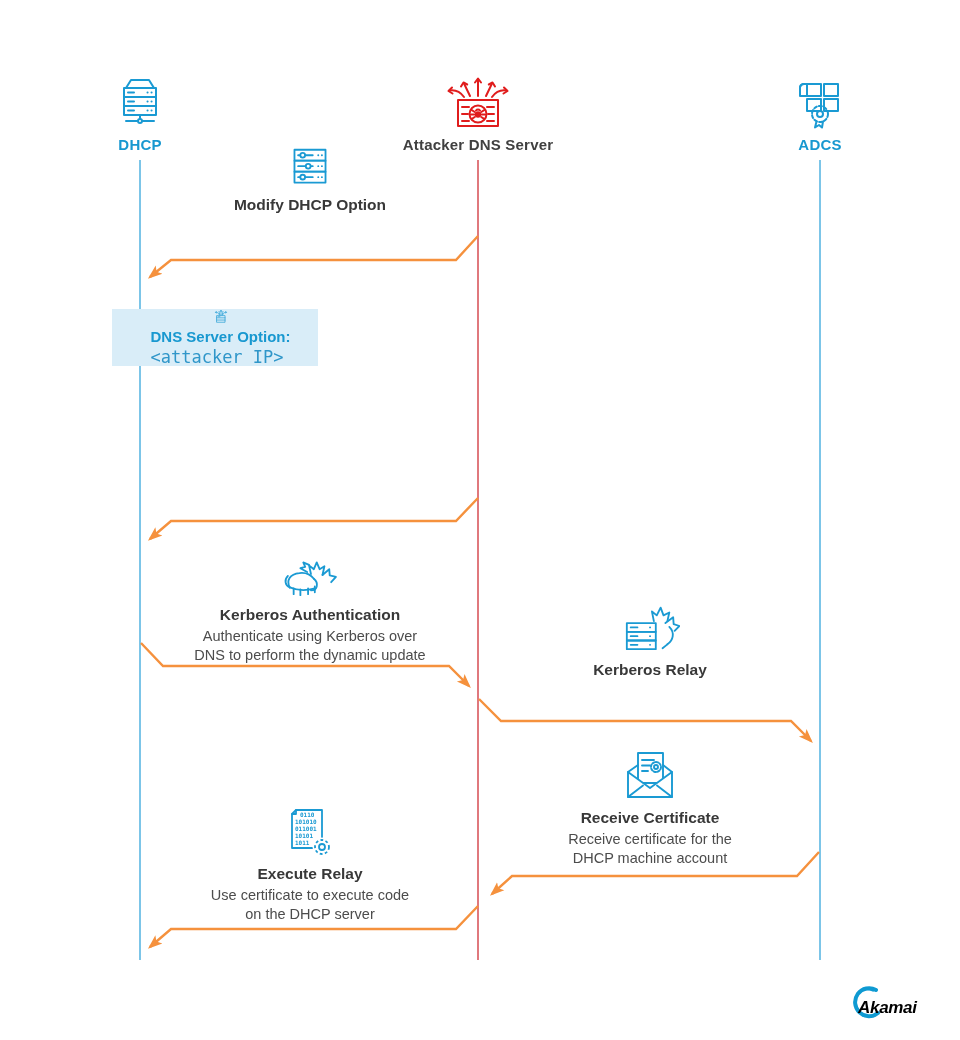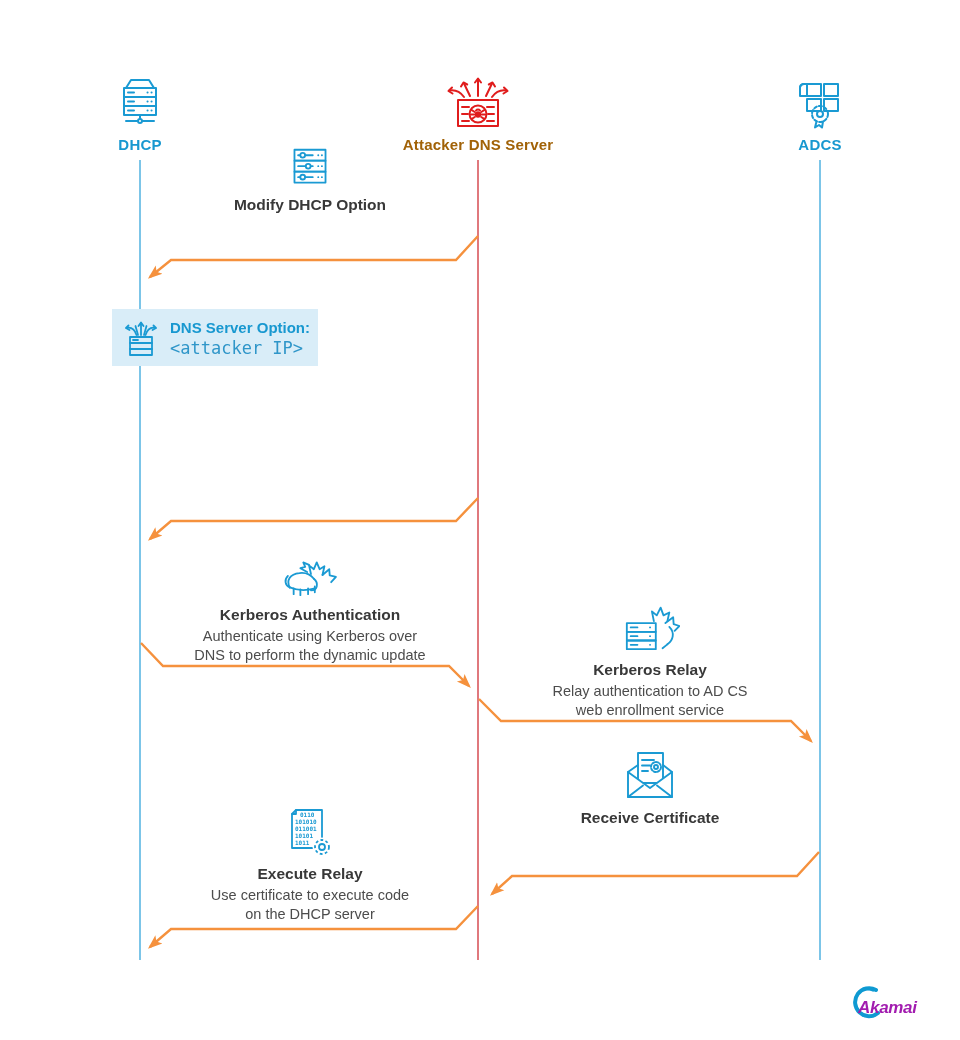--- a/index.html
+++ b/index.html
@@ -1,32 +1,32 @@
 <!DOCTYPE html>
 <html><head>
 <meta charset="utf-8">
 <style>
   html,body{margin:0;padding:0;background:#fff;}
   .canvas{position:relative;width:960px;height:1040px;background:#ffffff;overflow:hidden;
           font-family:"Liberation Sans",sans-serif;color:#3c3c3c;}
   .layer{position:absolute;left:0;top:0;}
   .actor-label{position:absolute;text-align:center;font-weight:bold;font-size:15px;letter-spacing:.2px;}
   .actor-label.blue{color:#1898d0;}
-  .actor-label.red{color:#a16207;}
+  .actor-label.red{color:#404040;}
   .actor-icon{position:absolute;}
   .step{position:absolute;display:flex;flex-direction:column;align-items:center;text-align:center;}
   .step-title{font-weight:bold;font-size:15.5px;color:#383838;margin-top:7px;text-align:right;}
   .step-desc{font-size:14.5px;line-height:19px;color:#4c4c4c;white-space:pre-line;margin-top:3px;}
   .callout{position:absolute;left:112px;top:309px;width:206px;height:57px;background:#d9edf8;
-           display:flex;align-items:center;gap:11px;padding-left:11px;box-sizing:border-box;}
+           display:flex;align-items:center;gap:5px;padding-left:11px;box-sizing:border-box;flex-direction:column;}
   .callout-text{display:flex;flex-direction:column;line-height:18px;}
   .callout-label{font-weight:bold;font-size:15px;color:#1898d0;}
   .callout-value{font-family:"DejaVu Sans Mono",monospace;font-size:17px;color:#2f96c9;margin-top:2px;}
   .logo{position:absolute;left:845px;top:983px;display:flex;align-items:center;}
-  .logo-text{font-style:italic;font-weight:bold;font-size:17px;color:#a21caf;margin-left:-27px;margin-top:9px;letter-spacing:-0.3px;}
+  .logo-text{font-style:italic;font-weight:bold;font-size:17px;color:#000000;margin-left:-27px;margin-top:9px;letter-spacing:-0.3px;}
   svg{display:block;}
 </style>
 </head>
 <body>
 
 <div class="canvas">
 
   <svg class="layer" width="960" height="1040">
     <defs>
       <marker id="ah" viewBox="0 0 8 6" refX="6.5" refY="3" markerWidth="6" markerHeight="6" orient="auto">
@@ -166,37 +166,37 @@
         <rect x="6" y="35" width="30" height="9"></rect>
         <rect x="6" y="44" width="30" height="9"></rect>
         <path d="M10,30.5 h7 M10,39.5 h7 M10,48.5 h7 M30,30.5 h0.1 M30,39.5 h0.1 M30,48.5 h0.1"></path>
         <path d="M34,24 l-2,-10 l5,4 l4,-8 l3,8 l6,-3 l-2,9"></path>
         <path d="M46,26 l8,-6 l0.5,7 l6,2 l-5,5"></path>
         <path d="M50,30 c6,6 4,14 -2,18"></path>
         <path d="M48,48 l-5,4"></path>
       </g>
     </svg>
     <div class="step-title">Kerberos Relay</div>
-    <div class="step-desc">Relay authentication to AD CS
-web enrollment service</div>
   </div>
 
   <div class="step" style="left:480px;top:750px;width:340px">
     <svg width="54" height="52" viewBox="0 0 54 52">
       <g fill="none" stroke="#1a9ad3" stroke-width="1.9" stroke-linecap="round" stroke-linejoin="round">
         <rect x="15" y="3" width="25" height="30"></rect>
         <path d="M19,10 h12 M19,15.5 h8 M19,21 h6"></path>
         <circle cx="33" cy="17" r="5" stroke-dasharray="2.2,1.6"></circle>
         <circle cx="33" cy="17" r="2"></circle>
         <path d="M5,22 L15,15 M49,22 L40,15"></path>
         <path d="M5,22 L27,38 L49,22 V47 H5 Z" fill="#ffffff"></path>
         <path d="M5,47 L20,35.5 M49,47 L34,35.5"></path>
       </g>
     </svg>
     <div class="step-title">Receive Certificate</div>
+    <div class="step-desc">Receive certificate for the
+DHCP machine account</div>
   </div>
 
   <div class="step" style="left:150px;top:806px;width:320px">
     <svg width="52" height="52" viewBox="0 0 52 50">
       <g fill="none" stroke="#1a9ad3" stroke-width="1.8" stroke-linecap="round" stroke-linejoin="round">
         <path d="M12,3 H38 V41 H8 V7 Z"></path>
         <path d="M12,3 V7 H8"></path>
       </g>
       <g font-family="DejaVu Sans Mono, monospace" font-size="6" font-weight="bold" fill="#1a9ad3">
         <text x="16" y="10">0110</text>

